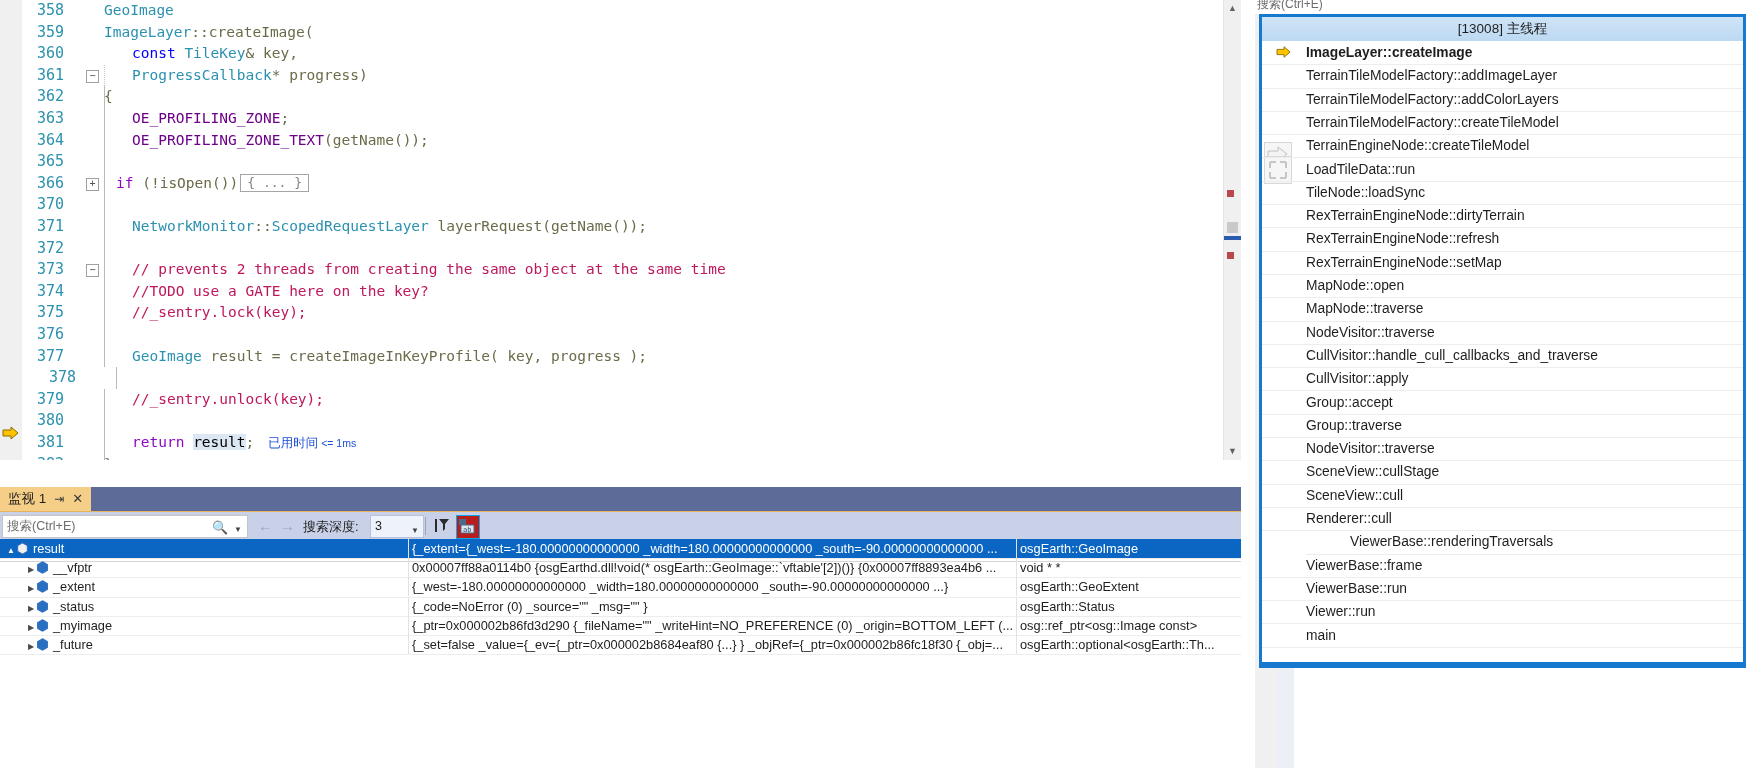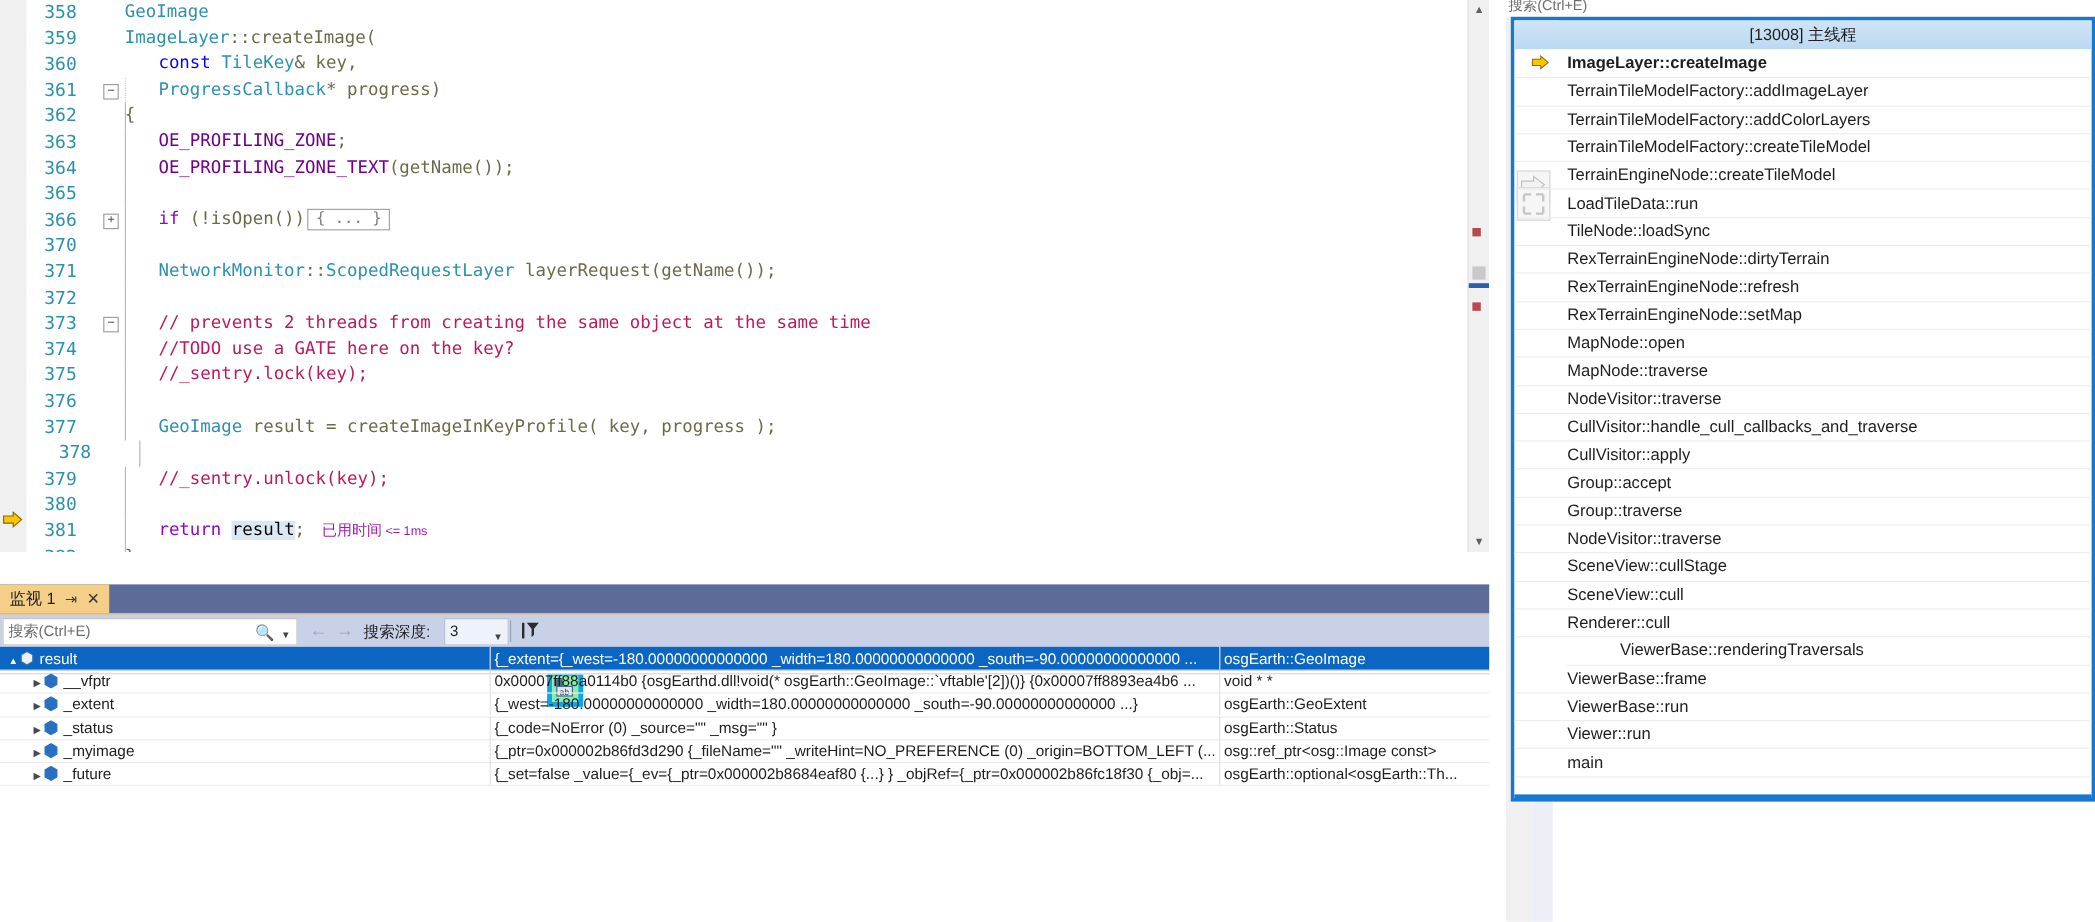--- a/index.html
+++ b/index.html
@@ -51,21 +51,21 @@
   }
   .vbar{
     position:absolute;left:104px;top:0;width:0;height:21.6px;
     border-left:1px solid #b9b9b9;
   }
   .collapsed-box{
     display:inline-block;border:1px solid #a5a5a5;background:#fff;color:#808080;
     padding:0 6px;margin-left:2px;line-height:16px;font-size:13px;vertical-align:1px;
   }
   .elapsed{
-    color:#a21caf;font-family:"Liberation Sans",sans-serif;font-size:12.5px;margin-left:14px;
+    color:#1d4ed8;font-family:"Liberation Sans",sans-serif;font-size:12.5px;margin-left:14px;
   }
   .elapsed small{font-size:10.5px;}
   #arrow381{
     position:absolute;left:2px;top:425px;width:18px;height:16px;
   }
 
   
   #ed-scroll{
     position:absolute;right:0;top:0;width:17px;height:460px;background:#f0f0f0;
     border-left:1px solid #e4e4e4;
@@ -105,21 +105,21 @@
   .wt-nav{position:absolute;top:5px;font-size:15px;color:#9aa4bd;}
   #wdepth-label{position:absolute;left:303px;top:6px;font-size:13px;color:#1e1e1e;}
   #wdepth{
     position:absolute;left:370px;top:3px;width:48px;height:21px;background:#eef2fb;
     border:1px solid #b9c2d8;font-size:12.5px;line-height:21px;padding-left:4px;color:#1e1e1e;
   }
   #wdepth .cv{position:absolute;right:4px;top:4px;font-size:8px;color:#444;}
   #wt-sep{position:absolute;left:425px;top:5px;width:1px;height:18px;background:#9aa4bd;}
   #btn-filter{position:absolute;left:432px;top:4px;width:20px;height:20px;}
   #btn-hex{
-    position:absolute;left:456px;top:3px;width:22px;height:22px;border:4px solid #0ea5e9;background:#86efac;margin-top:44px;
+    position:absolute;left:456px;top:3px;width:22px;height:22px;border:1px solid #0ea5e9;background:#b91c1c;
   }
 
   
   #grid{position:absolute;left:0;top:52px;width:1241px;height:229px;}
   #grid-head{
     position:absolute;left:0;top:0;width:1241px;height:22px;background:#fff;
     border-bottom:1px solid #d6d6d6;font-size:13px;color:#1e1e1e;
   }
   .ghead{position:absolute;top:2px;}
   .gsep{position:absolute;top:0;width:1px;height:22px;background:#dedede;}
@@ -198,21 +198,21 @@
     <div id="glyph-margin"></div>
     <div id="code-area">
         <div class="cline" style="top: 0px; position: absolute; left: 0px; width: 1241px;"><div class="lnum">358</div><div class="ctext" style="left: 104px;"><span class="type">GeoImage</span></div></div>
         <div class="cline" style="top: 21.6px; position: absolute; left: 0px; width: 1241px;"><div class="lnum">359</div><div class="ctext" style="left: 104px;"><span class="type">ImageLayer</span><span class="punc">::</span><span class="plain">createImage</span><span class="punc">(</span></div></div>
         <div class="cline" style="top: 43.2px; position: absolute; left: 0px; width: 1241px;"><div class="lnum">360</div><div class="ctext" style="left: 132px;"><span class="kw">const </span><span class="type">TileKey</span><span class="plain">&amp; key,</span></div></div>
         <div class="cline" style="top: 64.8px; position: absolute; left: 0px; width: 1241px;"><div class="lnum">361</div><div class="collapse">−</div><div class="guide"></div><div class="ctext" style="left: 132px;"><span class="type">ProgressCallback</span><span class="plain">* progress)</span></div></div>
         <div class="cline" style="top: 86.4px; position: absolute; left: 0px; width: 1241px;"><div class="lnum">362</div><div class="vbar"></div><div class="ctext" style="left: 104px;"><span class="punc">{</span></div></div>
         <div class="cline" style="top: 108px; position: absolute; left: 0px; width: 1241px;"><div class="lnum">363</div><div class="vbar"></div><div class="ctext" style="left: 132px;"><span class="macro">OE_PROFILING_ZONE</span><span class="punc">;</span></div></div>
         <div class="cline" style="top: 129.6px; position: absolute; left: 0px; width: 1241px;"><div class="lnum">364</div><div class="vbar"></div><div class="ctext" style="left: 132px;"><span class="macro">OE_PROFILING_ZONE_TEXT</span><span class="plain">(getName());</span></div></div>
         <div class="cline" style="top: 151.2px; position: absolute; left: 0px; width: 1241px;"><div class="lnum">365</div><div class="vbar"></div><div class="ctext" style="left: 76px;"></div></div>
-        <div class="cline" style="top: 172.8px; position: absolute; left: 0px; width: 1241px;"><div class="lnum">366</div><div class="collapse">+</div><div class="vbar"></div><div class="ctext" style="left: 132px; text-align: right;"><span class="kwctl">if</span><span class="plain"> (!isOpen())</span><span class="collapsed-box">{ ... }</span></div></div>
+        <div class="cline" style="top: 172.8px; position: absolute; left: 0px; width: 1241px;"><div class="lnum">366</div><div class="collapse">+</div><div class="vbar"></div><div class="ctext" style="left: 116px; text-align: right;"><span class="kwctl">if</span><span class="plain"> (!isOpen())</span><span class="collapsed-box">{ ... }</span></div></div>
         <div class="cline" style="top: 194.4px; position: absolute; left: 0px; width: 1241px;"><div class="lnum">370</div><div class="vbar"></div><div class="ctext" style="left: 76px;"></div></div>
         <div class="cline" style="top: 216px; position: absolute; left: 0px; width: 1241px;"><div class="lnum">371</div><div class="vbar"></div><div class="ctext" style="left: 132px;"><span class="type">NetworkMonitor</span><span class="punc">::</span><span class="type">ScopedRequestLayer</span><span class="plain"> layerRequest(getName());</span></div></div>
         <div class="cline" style="top: 237.6px; position: absolute; left: 0px; width: 1241px;"><div class="lnum">372</div><div class="vbar"></div><div class="ctext" style="left: 76px;"></div></div>
         <div class="cline" style="top: 259.2px; position: absolute; left: 0px; width: 1241px;"><div class="lnum">373</div><div class="collapse">−</div><div class="vbar"></div><div class="ctext" style="left: 132px;"><span class="cmt">// prevents 2 threads from creating the same object at the same time</span></div></div>
         <div class="cline" style="top: 280.8px; position: absolute; left: 0px; width: 1241px;"><div class="lnum">374</div><div class="vbar"></div><div class="ctext" style="left: 132px;"><span class="cmt">//TODO use a GATE here on the key?</span></div></div>
         <div class="cline" style="top: 302.4px; position: absolute; left: 0px; width: 1241px;"><div class="lnum">375</div><div class="vbar"></div><div class="ctext" style="left: 132px;"><span class="cmt">//_sentry.lock(key);</span></div></div>
         <div class="cline" style="top: 324px; position: absolute; left: 0px; width: 1241px;"><div class="lnum">376</div><div class="vbar"></div><div class="ctext" style="left: 76px;"></div></div>
         <div class="cline" style="top: 345.6px; position: absolute; left: 0px; width: 1241px;"><div class="lnum">377</div><div class="vbar"></div><div class="ctext" style="left: 132px;"><span class="type">GeoImage</span><span class="plain"> result = createImageInKeyProfile( key, progress );</span></div></div>
         <div class="cline" style="top: 367.2px; position: absolute; left: 12px; width: 1241px;"><div class="lnum">378</div><div class="vbar"></div><div class="ctext" style="left: 76px;"></div></div>
         <div class="cline" style="top: 388.8px; position: absolute; left: 0px; width: 1241px;"><div class="lnum">379</div><div class="vbar"></div><div class="ctext" style="left: 132px;"><span class="cmt">//_sentry.unlock(key);</span></div></div>

